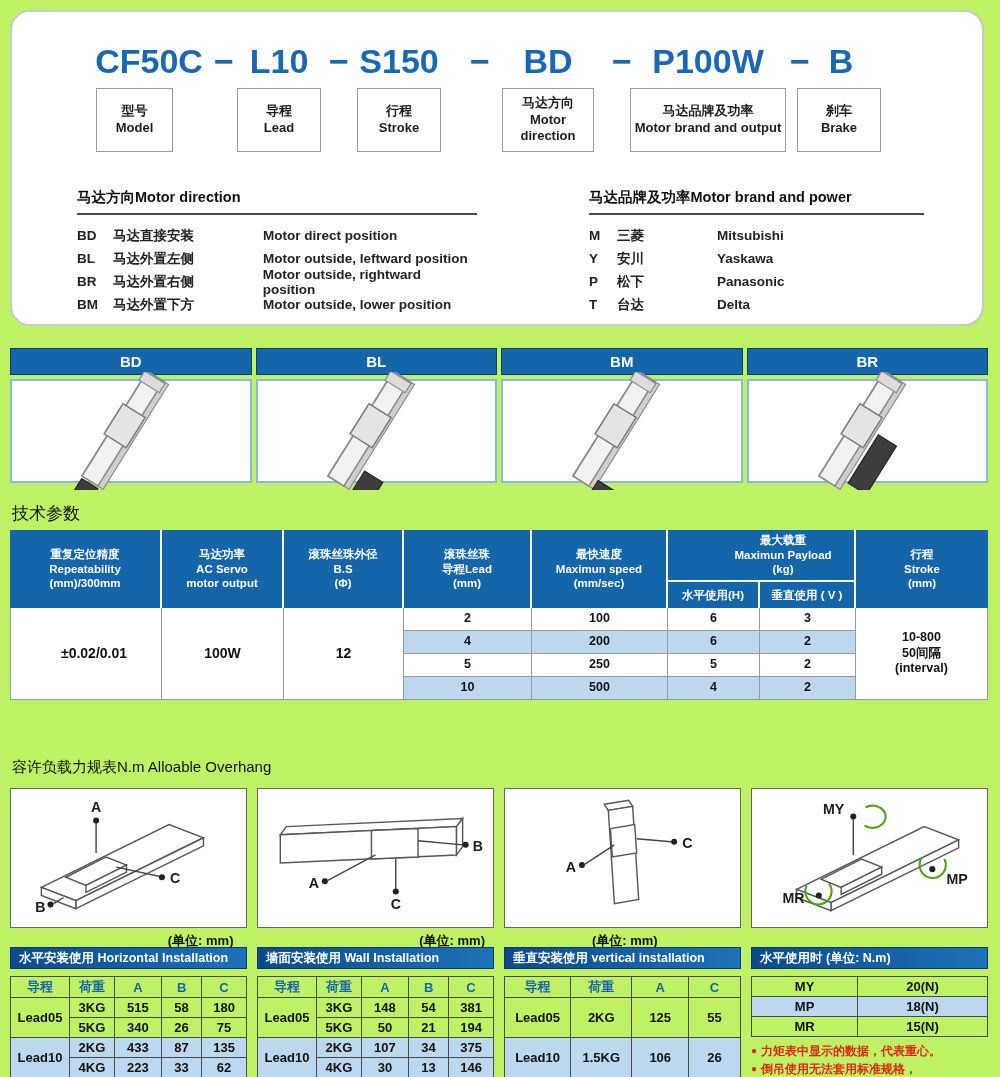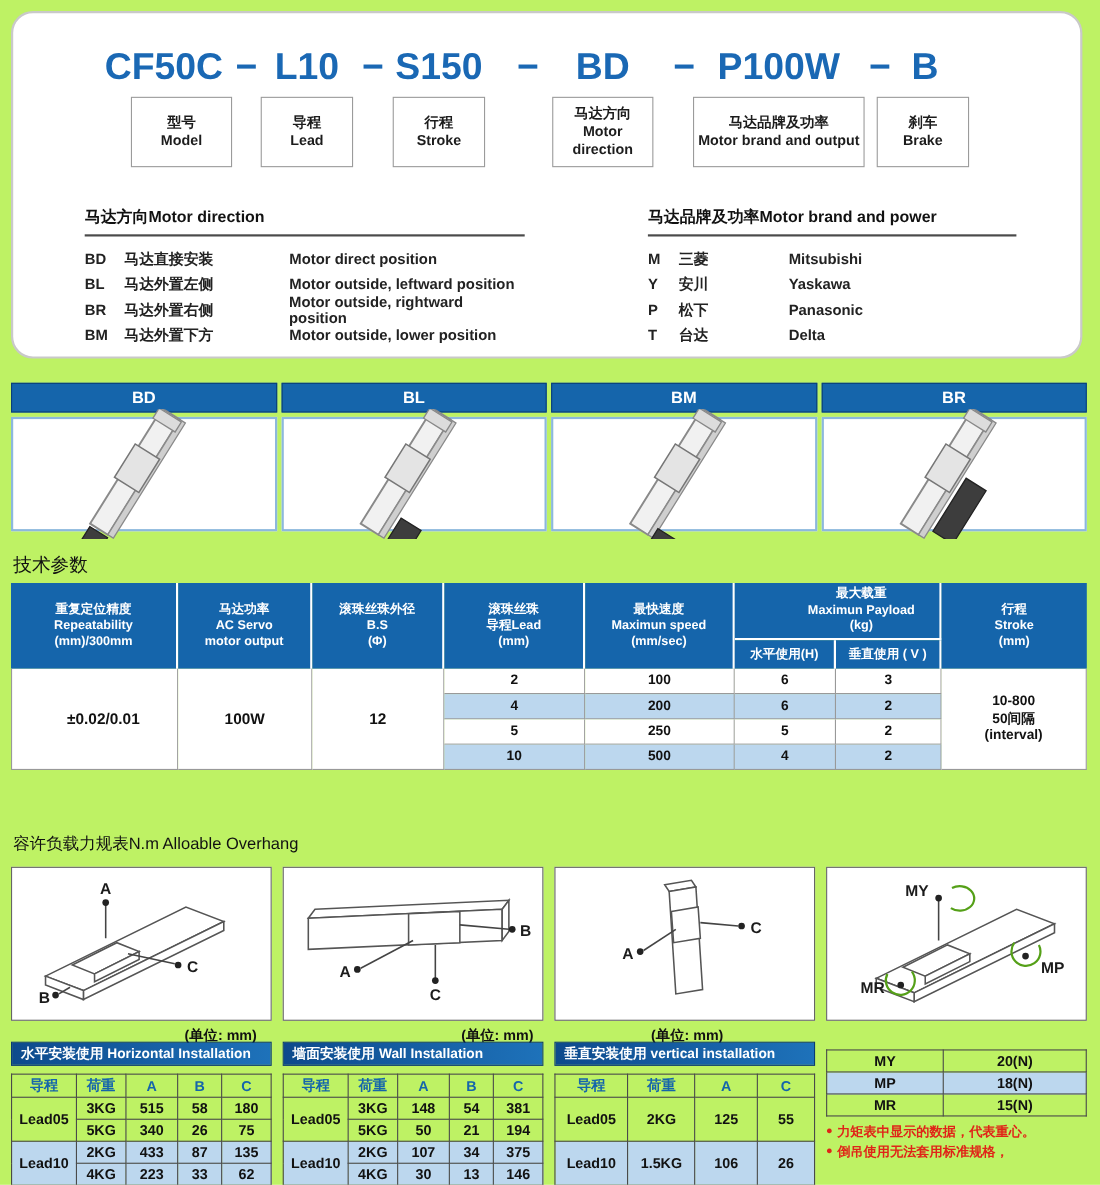--- a/index.html
+++ b/index.html
@@ -92,21 +92,21 @@
     <span class="mcode" style="left:267px">L10</span>
     <span class="mdash" style="left:327px">−</span>
     <span class="mcode" style="left:387px">S150</span>
     <span class="mdash" style="left:468px">−</span>
     <span class="mcode" style="left:536px">BD</span>
     <span class="mdash" style="left:610px">−</span>
     <span class="mcode" style="left:696px">P100W</span>
     <span class="mdash" style="left:788px">−</span>
     <span class="mcode" style="left:829px">B</span>
 
-    <div class="mbox" style="left:107px;width:92px">
+    <div class="mbox" style="left:84px;width:77px">
       <span>型号</span>
       <span>Model</span>
     </div>
     <div class="mbox" style="left:225px;width:84px">
       <span>导程</span>
       <span>Lead</span>
     </div>
     <div class="mbox" style="left:345px;width:84px">
       <span>行程</span>
       <span>Stroke</span>
@@ -497,20 +497,21 @@
           <td class="tall">Lead10</td>
           <td class="tall">1.5KG</td>
           <td class="tall">106</td>
           <td class="tall">26</td>
         </tr>
       </tbody>
         </table>
     </div>
 
     <div class="bcol">
+      <div class="bbar">水平使用时 (单位: N.m)</div>
       <table class="btab">
         <tbody>
             <tr>
           <td style="width:45%">MY</td>
           <td style="width:55%">20(N)</td>
         </tr>
         <tr class="alt">
           <td>MP</td>
           <td>18(N)</td>
         </tr>

